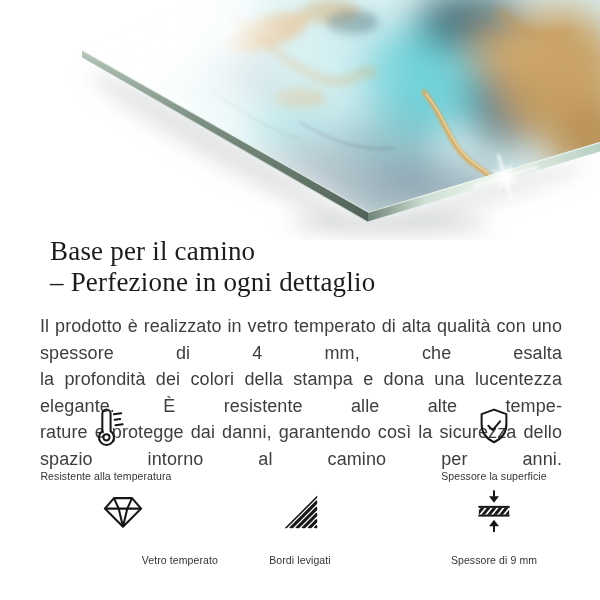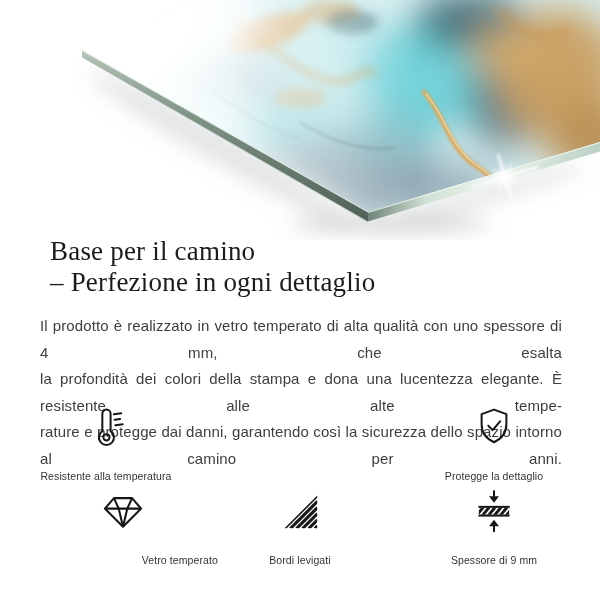--- a/index.html
+++ b/index.html
@@ -11,21 +11,21 @@
   .hero{position:absolute;top:0;left:0;width:600px;height:240px;margin:0;}
   .hero svg{display:block;}
   .title{
     position:absolute;left:40px;top:226px;margin:10px;
     font-family:"Liberation Serif","DejaVu Serif",serif;
     font-weight:400;font-size:27px;line-height:31px;color:#1c1c1c;letter-spacing:.2px;
   }
   .title .tline{display:block;}
   .desc{
     position:absolute;left:40px;top:313px;width:522px;
-    font-size:15px;line-height:26.6px;color:#3e3e3e;letter-spacing:.1px;
+    font-size:18px;line-height:26.6px;color:#3e3e3e;letter-spacing:.1px;
   }
   .desc-line{text-align:justify;text-align-last:justify;}
   .features{position:absolute;left:0;top:404px;width:600px;height:180px;}
   .feature{position:absolute;width:190px;text-align:center;}
   .f1{left:11px;top:0;}  .f2{left:205px;top:0;}  .f3{left:399px;top:0;}
   .f4{left:28px;top:84px;text-align:right;}.f5{left:205px;top:84px;}.f6{left:399px;top:84px;}
   .ficon{height:46px;display:flex;align-items:center;justify-content:center;}
   .flabel{margin-top:20px;font-size:10.5px;color:#333333;letter-spacing:.1px;}
   .ic{stroke:#161616;fill:none;stroke-width:2.2;}
 </style>
@@ -169,21 +169,21 @@
     </div>
 
 
     <div class="feature f3">
       <div class="ficon">
         <svg width="44" height="44" viewBox="0 0 48 48" aria-hidden="true">
           <path class="ic" stroke-width="2.3" stroke-linejoin="round" d="M24 5 L37.5 10 V21 C37.5 30.8 31.2 37.3 24 40.6 C16.8 37.3 10.5 30.8 10.5 21 V10 Z"></path>
           <path class="ic" stroke-width="2.6" stroke-linecap="round" stroke-linejoin="round" d="M17.8 22.6 L22.6 27.4 L30.6 17.8"></path>
         </svg>
       </div>
-      <div class="flabel">Protegge la dettaglio</div>
+      <div class="flabel">Spessore la superficie</div>
     </div>
 
     <div class="feature f4">
       <div class="ficon">
         <svg width="46" height="40" viewBox="0 0 48 42" aria-hidden="true">
           <g class="ic" stroke-linejoin="round">
             <path d="M14.5 7.5 H33.5 L43 18.5 L24 37.5 L5 18.5 Z"></path>
             <path d="M5 18.5 H43"></path>
             <path d="M14.5 7.5 L19.5 18.5 L24 37.5"></path>
             <path d="M33.5 7.5 L28.5 18.5 L24 37.5"></path>

